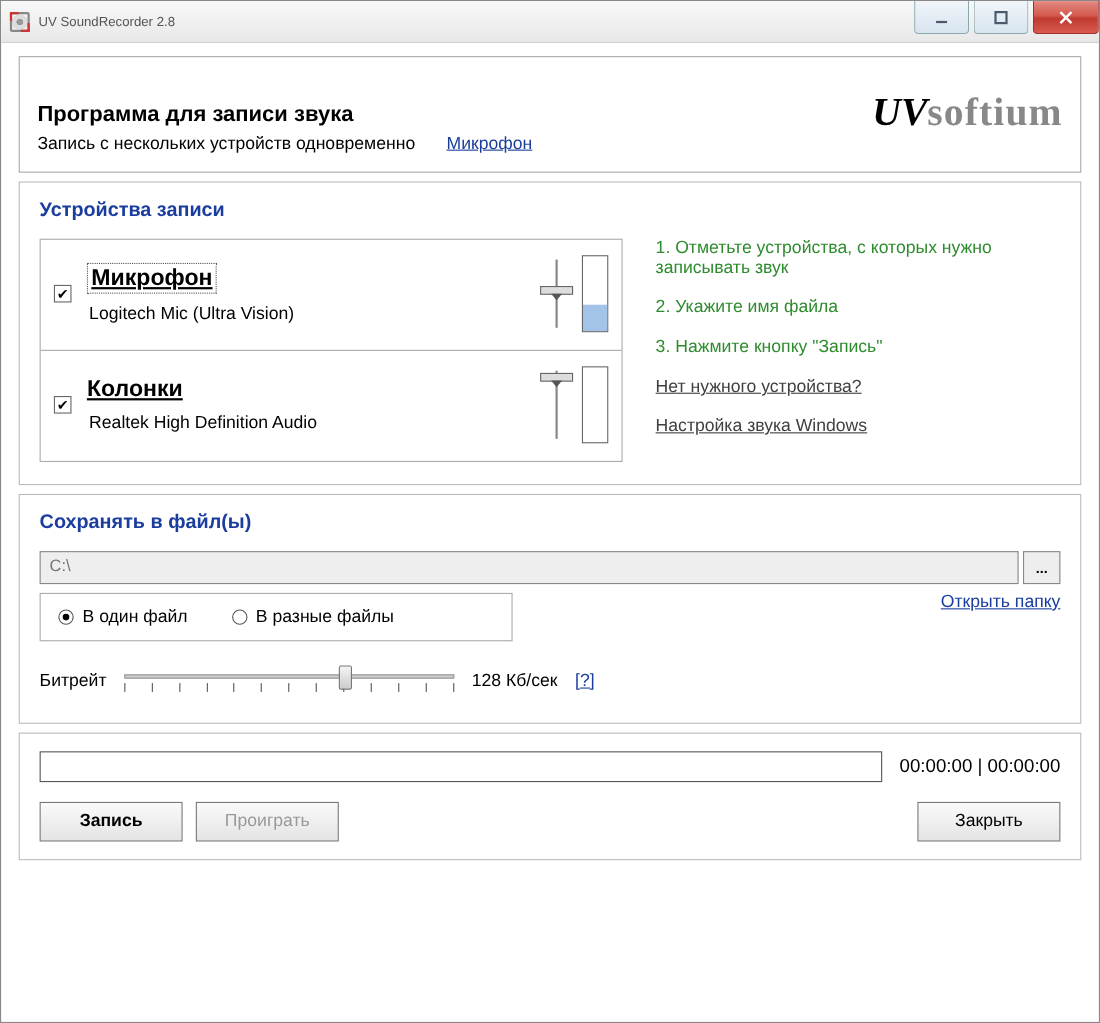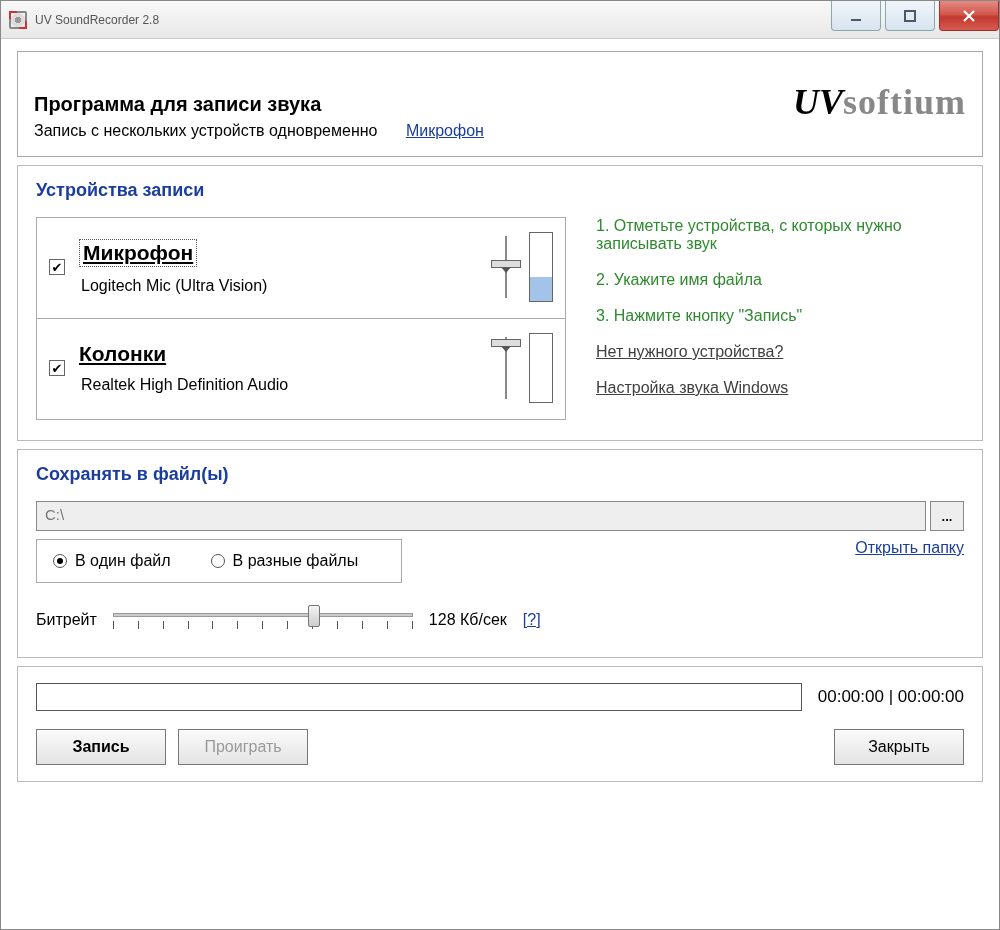--- a/index.html
+++ b/index.html
@@ -202,21 +202,21 @@
   font-weight:bold;
   margin-left:4px;
 }
 .open-link-row { }
 .open-link { color:#1a3d9e; text-decoration:underline; font-size:16px; cursor:pointer; }
 
 .radio-panel {
   border:1px solid #aaa;
   padding: 12px 16px;
   display:flex; gap:40px; align-items:center;
-  width: 366px;
+  width: 430px;
   margin-bottom: 8px;
 }
 .radio-opt { display:flex; align-items:center; font-size:16px; gap:8px; }
 .radio-dot {
   width:14px; height:14px; border:1px solid #555; border-radius:50%;
   display:flex; align-items:center; justify-content:center; background:#fff;
 }
 .radio-dot .inner { width:6px; height:6px; background:#000; border-radius:50%; }
 
 .bitrate-row { display:flex; align-items:center; gap:16px; font-size:16px; margin-top: 12px; }

